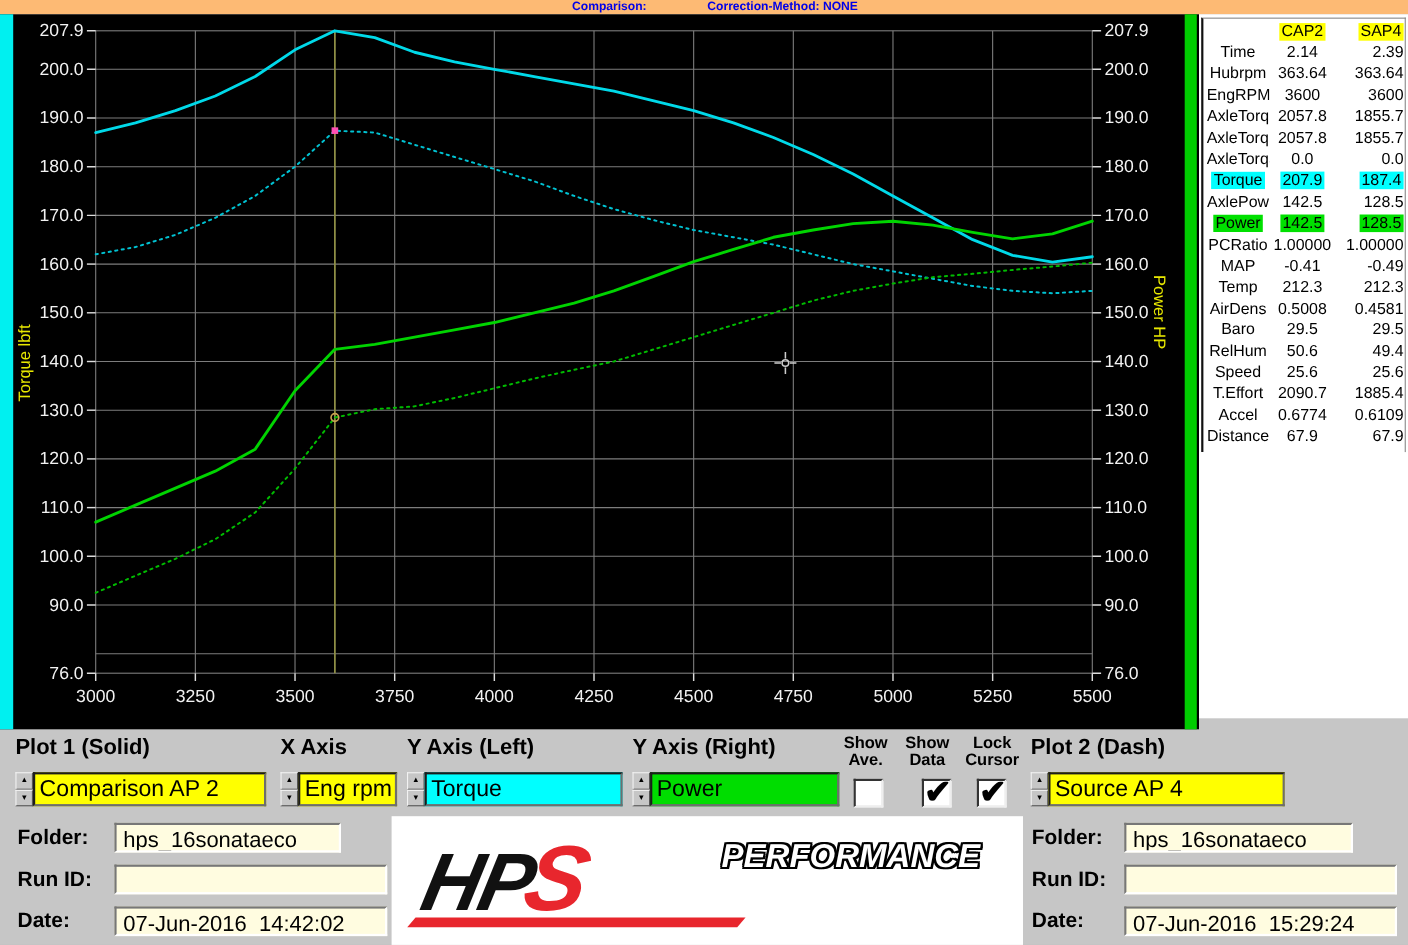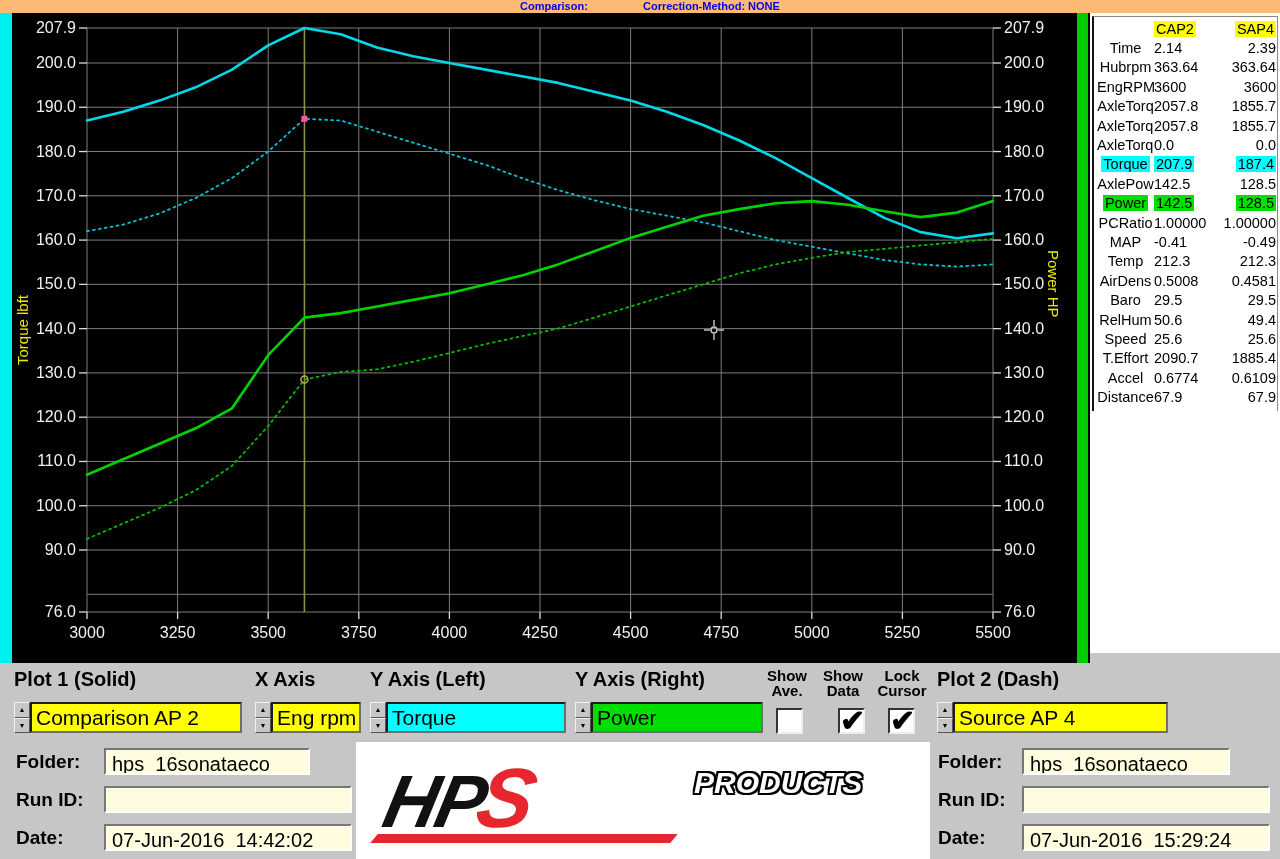--- a/index.html
+++ b/index.html
@@ -17,21 +17,21 @@
   #chart-svg { left:0; top:13px; }
   .axis-title { color:#e8e800; font-size:15px; white-space:nowrap; }
   #left-axis-title  { left:14px; top:330px; transform:rotate(-90deg) translateX(-50%); transform-origin:0 0; }
   #right-axis-title { left:1062px; top:250px; transform:rotate(90deg); transform-origin:0 0; }
 
   
   #table-panel { left:1090px; top:13px; width:190px; height:640px; background:#fff; }
   #data-table { position:absolute; left:2px; top:3px; width:186px; border-left:2px solid #111; border-top:1px solid #888; border-right:1px solid #888; padding:2px 1px 4px 3px; background:#fff; }
   .trow { display:flex; align-items:center; height:19.4px; font-size:14.5px; color:#000; }
   .trow .lbl { flex:1; text-align:center; white-space:nowrap; overflow:hidden; }
-  .trow .v1 { width:60px; text-align:left; white-space:nowrap; }
+  .trow .v1 { width:60px; text-align:center; white-space:nowrap; }
   .trow .v2 { width:62px; text-align:right; white-space:nowrap; }
   .hl-yellow { background:#ffff00; padding:0 2px; }
   .hl-cyan   { background:#00ffff; padding:0 2px; }
   .hl-green  { background:#00e000; padding:0 2px; }
 
   
   .ctl-label { position:absolute; font-size:20px; font-weight:bold; color:#000; white-space:nowrap; }
   .chk-label { position:absolute; font-size:15px; font-weight:bold; color:#000; line-height:15px; text-align:center; white-space:pre-line; }
   .combo { position:absolute; height:31px; display:flex; }
   .spinner { width:16px; height:31px; display:flex; flex-direction:column; }
@@ -355,21 +355,21 @@
 <div class="cream" style="left:104px; top:786px; width:248px"></div>
 <div class="fgroup-label" style="left:16px; top:827px">Date:</div>
 <div class="cream" style="left:104px; top:824px; width:248px">07-Jun-2016  14:42:02</div>
 
 <div id="logo-panel" class="abs">
   <div id="hps-swoosh"></div>
   <div id="hps-word">
     <span id="hps-hp">HP</span><span id="hps-s">S</span>
   </div>
   <div id="pp">
-    <div class="l2">PRODUCTS</div>
+    <div class="l1">PERFORMANCE</div>
   </div>
 </div>
 
 <div class="fgroup-label" style="left:938px; top:751px">Folder:</div>
 <div class="cream" style="left:1022px; top:748px; width:208px">hps_16sonataeco</div>
 <div class="fgroup-label" style="left:938px; top:789px">Run ID:</div>
 <div class="cream" style="left:1022px; top:786px; width:248px"></div>
 <div class="fgroup-label" style="left:938px; top:827px">Date:</div>
 <div class="cream" style="left:1022px; top:824px; width:248px">07-Jun-2016  15:29:24</div>
 

